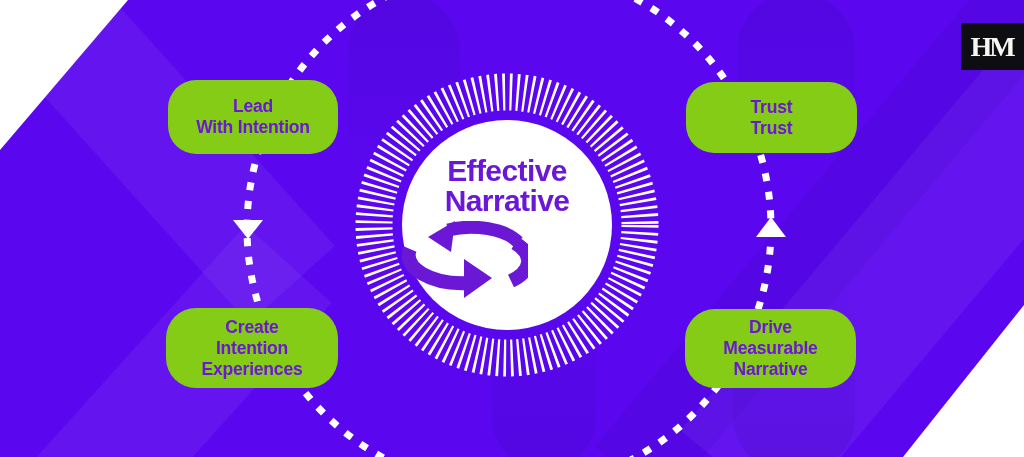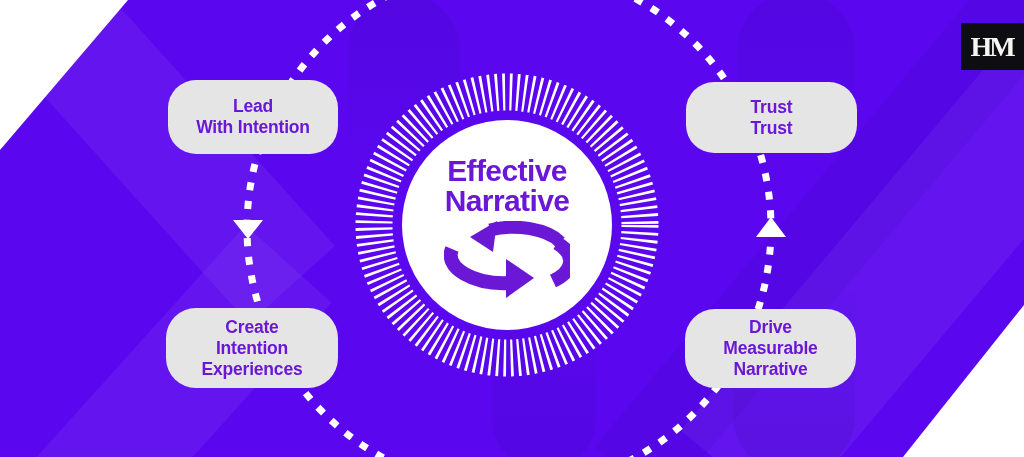--- a/index.html
+++ b/index.html
@@ -23,29 +23,29 @@
   .arch-bottom-1{left:492px;top:295px;width:104px;height:175px;}
   .arch-bottom-2{left:733px;top:285px;width:122px;height:185px;}
   .corner{position:absolute;left:0;top:0;width:100%;height:100%;background:#ffffff;pointer-events:none;}
   .corner-tl{clip-path:polygon(0 0,128px 0,0 150px);}
   .corner-br{clip-path:polygon(1024px 305px,1024px 457px,903px 457px);}
   
   .orbit-svg{position:absolute;left:0;top:0;}
   
   .hub{
     position:absolute;left:402px;top:120px;width:210px;height:210px;border-radius:50%;
-    background:#ffffff;display:flex;flex-direction:column;align-items:center;justify-content:flex-start;
+    background:#ffffff;display:flex;flex-direction:column;justify-content:flex-start;
   }
   .hub-title{margin-top:36px;text-align:center;color:#6a18d6;font-weight:bold;
     font-size:30px;line-height:30px;letter-spacing:-0.6px;}
   .hub-title span{display:block;}
   .hub-icon{margin-top:5px;}
   
   .node{
-    position:absolute;background:#e5e5e5;border-radius:28px;
+    position:absolute;background:#84cc16;border-radius:28px;
     display:flex;flex-direction:column;align-items:center;justify-content:center;
     color:#6a18d6;font-weight:bold;font-size:17.5px;line-height:21px;letter-spacing:-0.2px;text-align:center;
   }
   .node span{display:block;}
   .node-lead{left:168px;top:80px;width:170px;height:74px;}
   .node-build{left:686px;top:82px;width:171px;height:71px;}
   .node-create{left:166px;top:308px;width:172px;height:80px;border-radius:30px;text-align:center;}
   .node-drive{left:685px;top:309px;width:171px;height:79px;border-radius:30px;}
   
   .logo{

